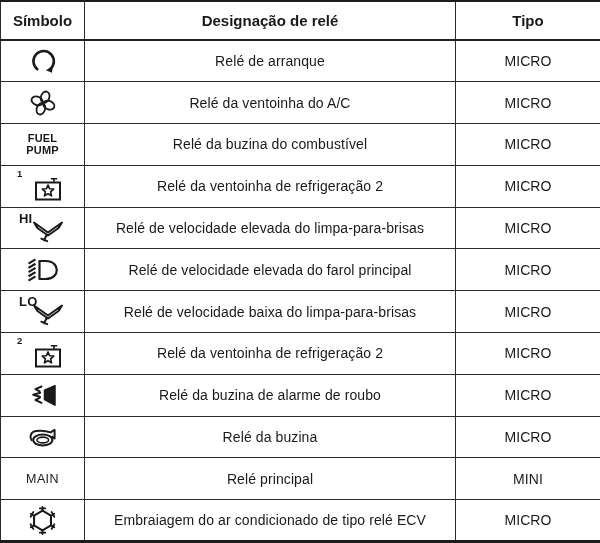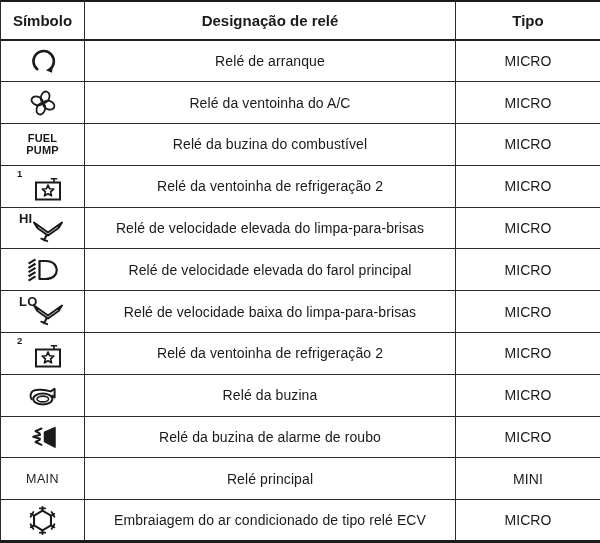--- a/index.html
+++ b/index.html
@@ -181,49 +181,49 @@
           </span>
     </td>
     <td class="des">Relé da ventoinha de refrigeração 2</td>
     <td class="typ">MICRO</td>
   </tr>
 
   <tr>
     <td class="sym">
       <span class="symwrap">
             <span class="symicon">
-              <svg width="37" height="27" viewBox="0 0 37 27">
-    <path d="M26.5,9.4 C20,7.2 12.5,7.3 9.6,8.7 C6.4,10.2 5.6,14.6 7.6,17.2" fill="none" stroke="#1a1a1a" stroke-width="2" stroke-linecap="round"></path>
-    <path d="M26.5,9.4 L30.6,6.9 L30.6,15.4 L27.6,13.4" fill="none" stroke="#1a1a1a" stroke-width="2" stroke-linejoin="round"></path>
-    <ellipse cx="18.8" cy="17" rx="9.6" ry="5.4" fill="none" stroke="#1a1a1a" stroke-width="2"></ellipse>
-    <ellipse cx="18.8" cy="17" rx="5.8" ry="2.9" fill="none" stroke="#1a1a1a" stroke-width="1.6"></ellipse>
-  </svg>
-            </span>
-          </span>
-    </td>
-    <td class="des">Relé da buzina</td>
-    <td class="typ">MICRO</td>
-  </tr>
-
-  <tr>
-    <td class="sym">
-      <span class="symwrap">
-            <span class="symicon">
               <svg width="32" height="28" viewBox="0 0 32 28">
     <path d="M17.5,9.2 L28,4.6 L28,24.2 L17.5,18.6 Z" fill="#1a1a1a" stroke="#1a1a1a" stroke-width="1.5" stroke-linejoin="round"></path>
     <g fill="none" stroke="#1a1a1a" stroke-width="2" stroke-linecap="round" stroke-linejoin="round">
       <path d="M14.5,5.5 L8.5,8.2 L12.6,10.4"></path>
       <path d="M13.2,11.8 L6.2,13.8 L13,15.8"></path>
       <path d="M14.5,21.8 L8.5,19 L12.6,16.9"></path>
     </g>
   </svg>
             </span>
           </span>
     </td>
     <td class="des">Relé da buzina de alarme de roubo</td>
+    <td class="typ">MICRO</td>
+  </tr>
+
+  <tr>
+    <td class="sym">
+      <span class="symwrap">
+            <span class="symicon">
+              <svg width="37" height="27" viewBox="0 0 37 27">
+    <path d="M26.5,9.4 C20,7.2 12.5,7.3 9.6,8.7 C6.4,10.2 5.6,14.6 7.6,17.2" fill="none" stroke="#1a1a1a" stroke-width="2" stroke-linecap="round"></path>
+    <path d="M26.5,9.4 L30.6,6.9 L30.6,15.4 L27.6,13.4" fill="none" stroke="#1a1a1a" stroke-width="2" stroke-linejoin="round"></path>
+    <ellipse cx="18.8" cy="17" rx="9.6" ry="5.4" fill="none" stroke="#1a1a1a" stroke-width="2"></ellipse>
+    <ellipse cx="18.8" cy="17" rx="5.8" ry="2.9" fill="none" stroke="#1a1a1a" stroke-width="1.6"></ellipse>
+  </svg>
+            </span>
+          </span>
+    </td>
+    <td class="des">Relé da buzina</td>
     <td class="typ">MICRO</td>
   </tr>
 
   <tr>
     <td class="sym">
       <span class="symwrap">
             <span class="block-main">MAIN</span>
           </span>
     </td>
     <td class="des">Relé principal</td>

